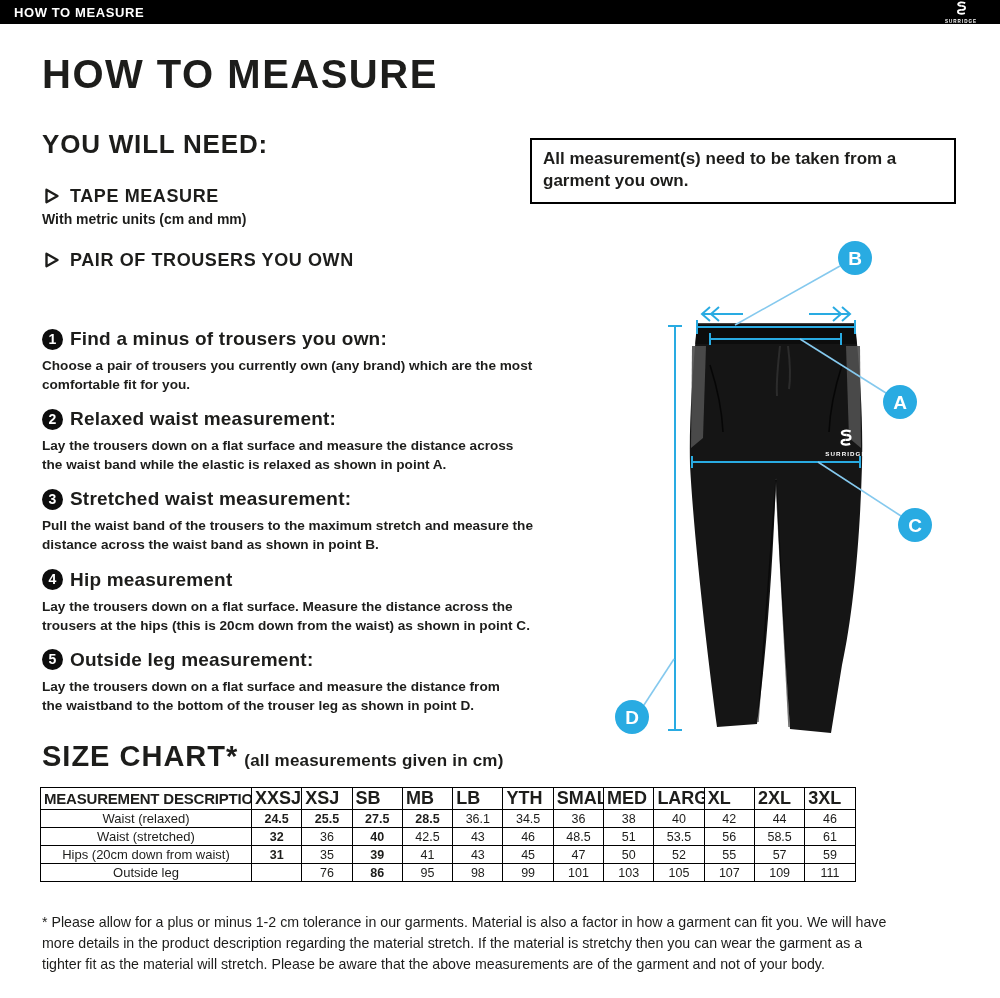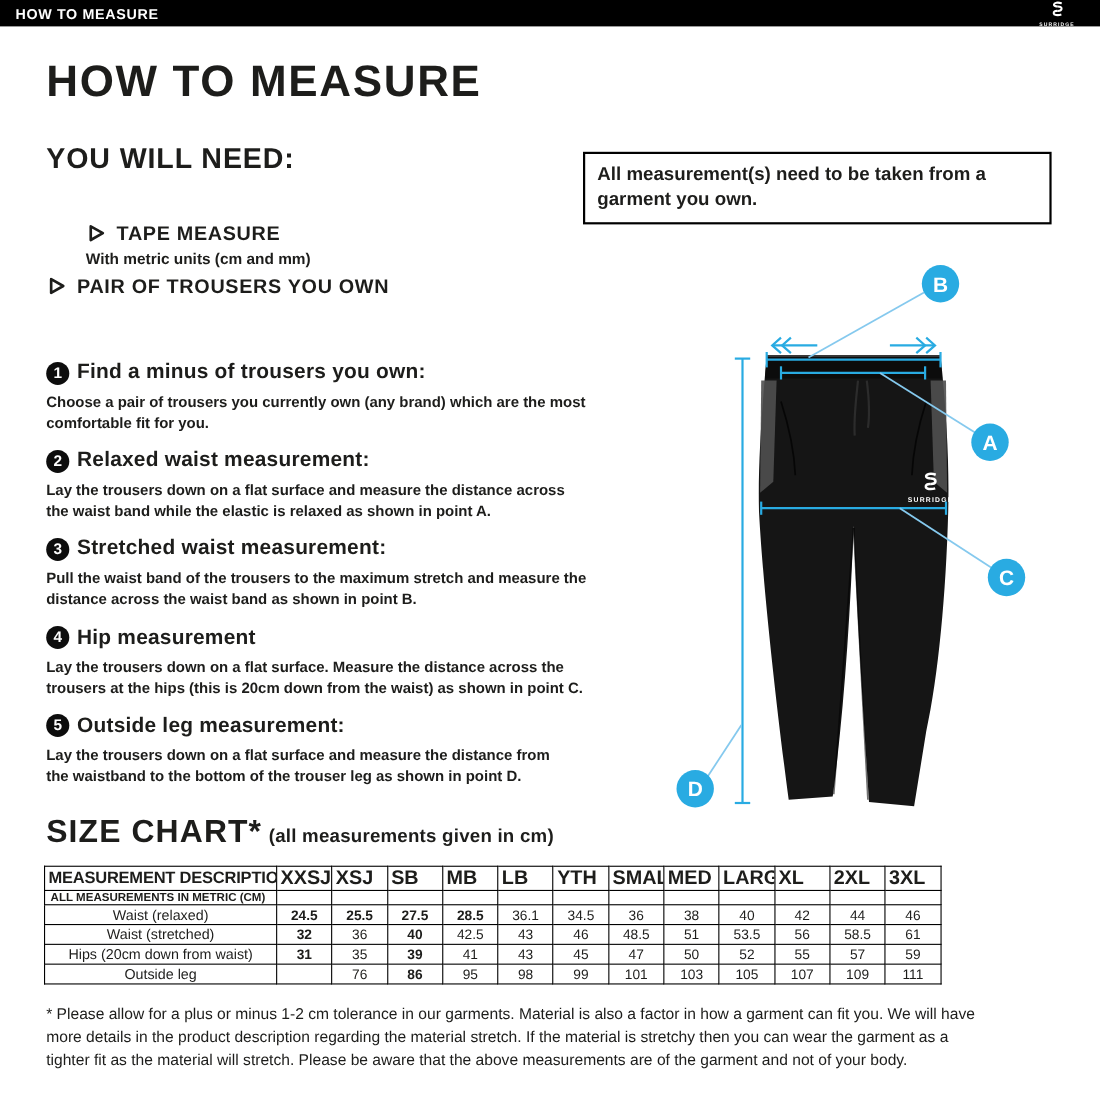--- a/index.html
+++ b/index.html
@@ -56,21 +56,21 @@
       <path d="M7.2 5.2 C9.6 5.3 11 6.2 10.8 7.6 C10.6 9 8.4 9.6 6.6 9.5" stroke="#fff" stroke-width="2" fill="none"></path>
       <path d="M6.6 9.5 C4.4 9.4 3 10.2 3.2 11.8 C3.4 13.4 6.8 14.2 10.6 13" stroke="#fff" stroke-width="2" fill="none"></path>
     </svg>
     <span class="brand-word">SURRIDGE</span>
   </span>
 </div>
 
 <h1 class="page-title" style="margin:0;">HOW TO MEASURE</h1>
 <div class="need-heading">YOU WILL NEED:</div>
 
-<div class="need-item" style="top:202px;margin-left:36px;">
+<div class="need-item" style="top:186px;">
   <svg class="tri" width="16" height="16" viewBox="0 0 16 16">
     <path d="M2.5 1.8 L13.5 8 L2.5 14.2 Z" fill="none" stroke="#1d1d1b" stroke-width="2.4" stroke-linejoin="round"></path>
   </svg>
   <div class="need-label">TAPE MEASURE</div>
   <div class="need-sub">With metric units (cm and mm)</div>
 </div>
 
 <div class="need-item" style="top:250px;">
   <svg class="tri" width="16" height="16" viewBox="0 0 16 16">
     <path d="M2.5 1.8 L13.5 8 L2.5 14.2 Z" fill="none" stroke="#1d1d1b" stroke-width="2.4" stroke-linejoin="round"></path>
@@ -208,35 +208,20 @@
         <th class="size">YTH</th>
         <th class="size">SMALL</th>
         <th class="size">MED</th>
         <th class="size">LARGE</th>
         <th class="size">XL</th>
         <th class="size">2XL</th>
         <th class="size">3XL</th>
       </tr>
     </thead>
   <tbody id="sc-body">
-      <tr class="metric">
-        <td>ALL MEASUREMENTS IN METRIC (CM)</td>
-        <td></td>
-        <td></td>
-        <td></td>
-        <td></td>
-        <td></td>
-        <td></td>
-        <td></td>
-        <td></td>
-        <td></td>
-        <td></td>
-        <td></td>
-        <td></td>
-      </tr>
       <tr>
         <td class="rowlabel">Waist (relaxed)</td>
         <td class="val b">24.5</td>
         <td class="val b">25.5</td>
         <td class="val b">27.5</td>
         <td class="val b">28.5</td>
         <td class="val">36.1</td>
         <td class="val">34.5</td>
         <td class="val">36</td>
         <td class="val">38</td>

